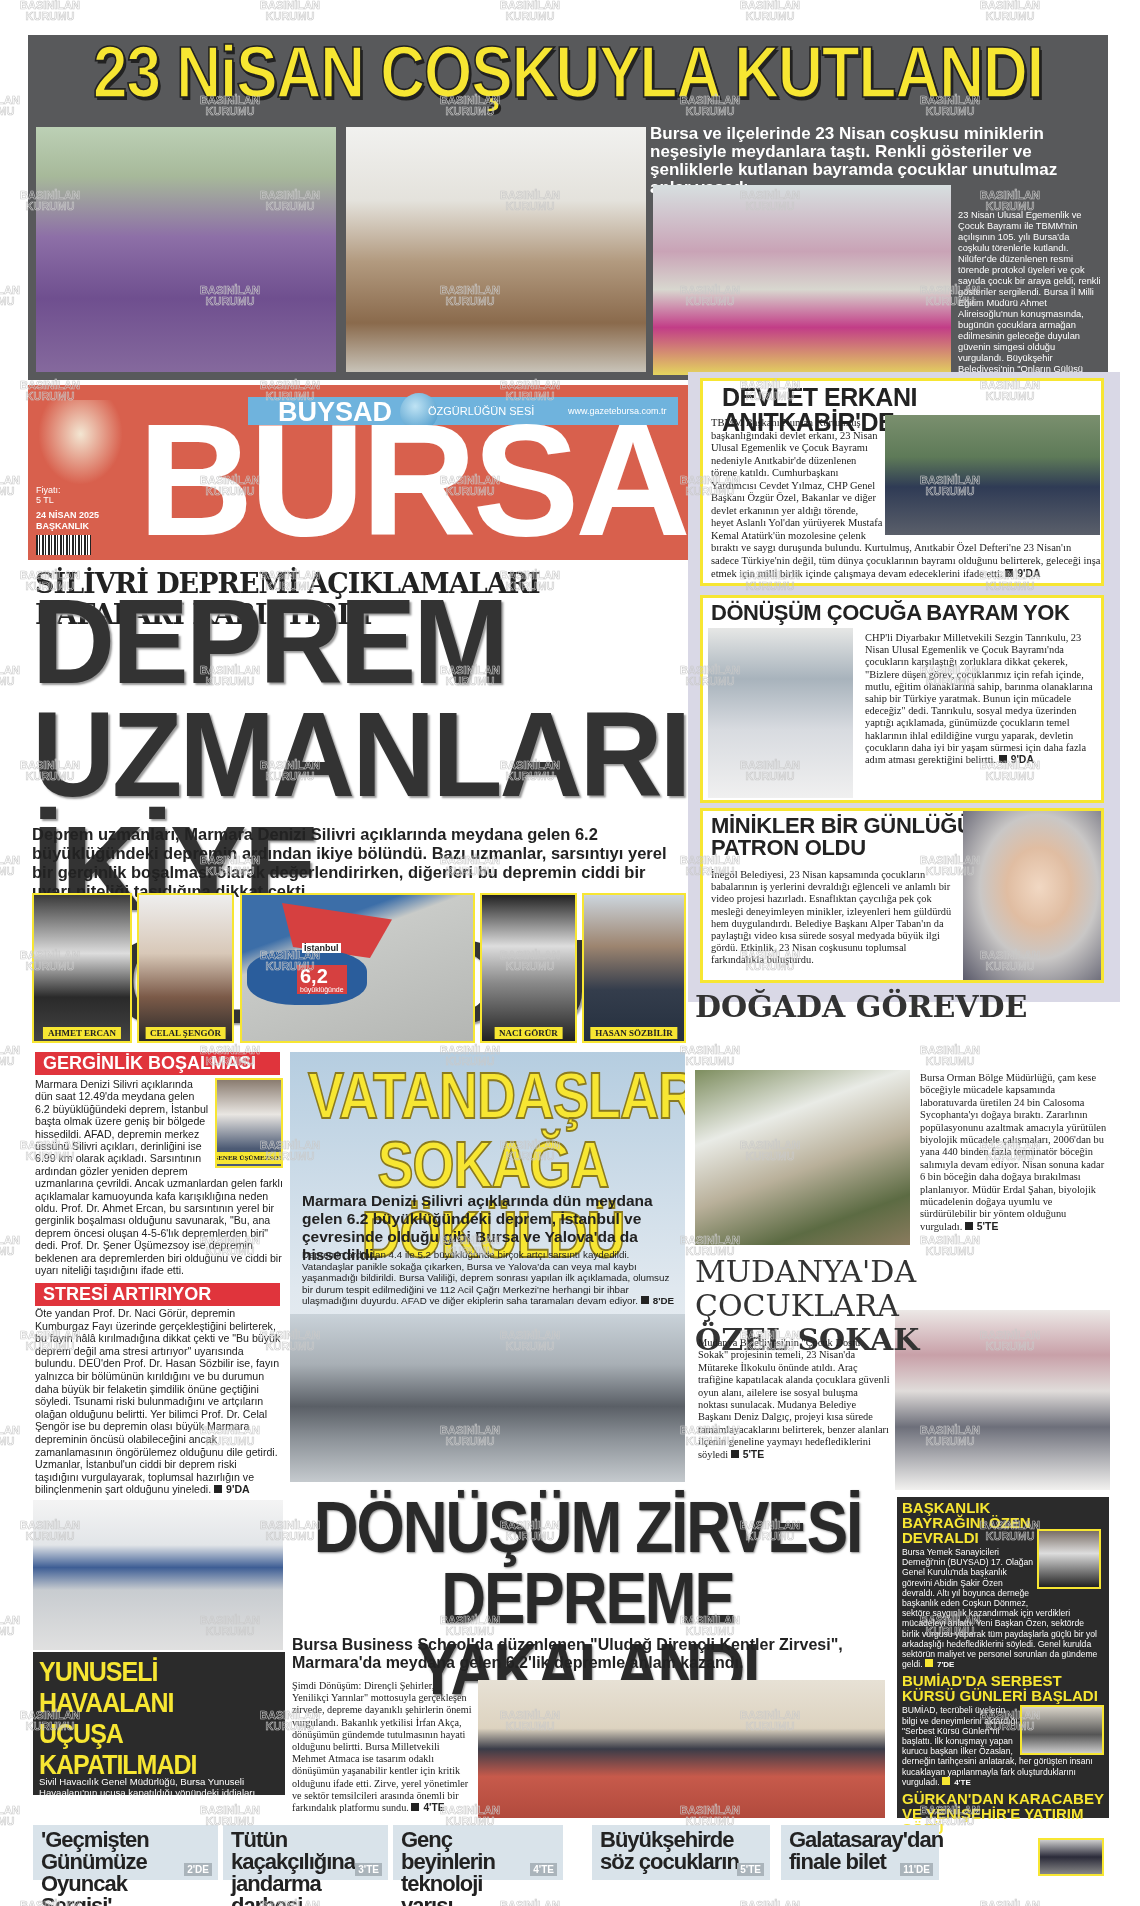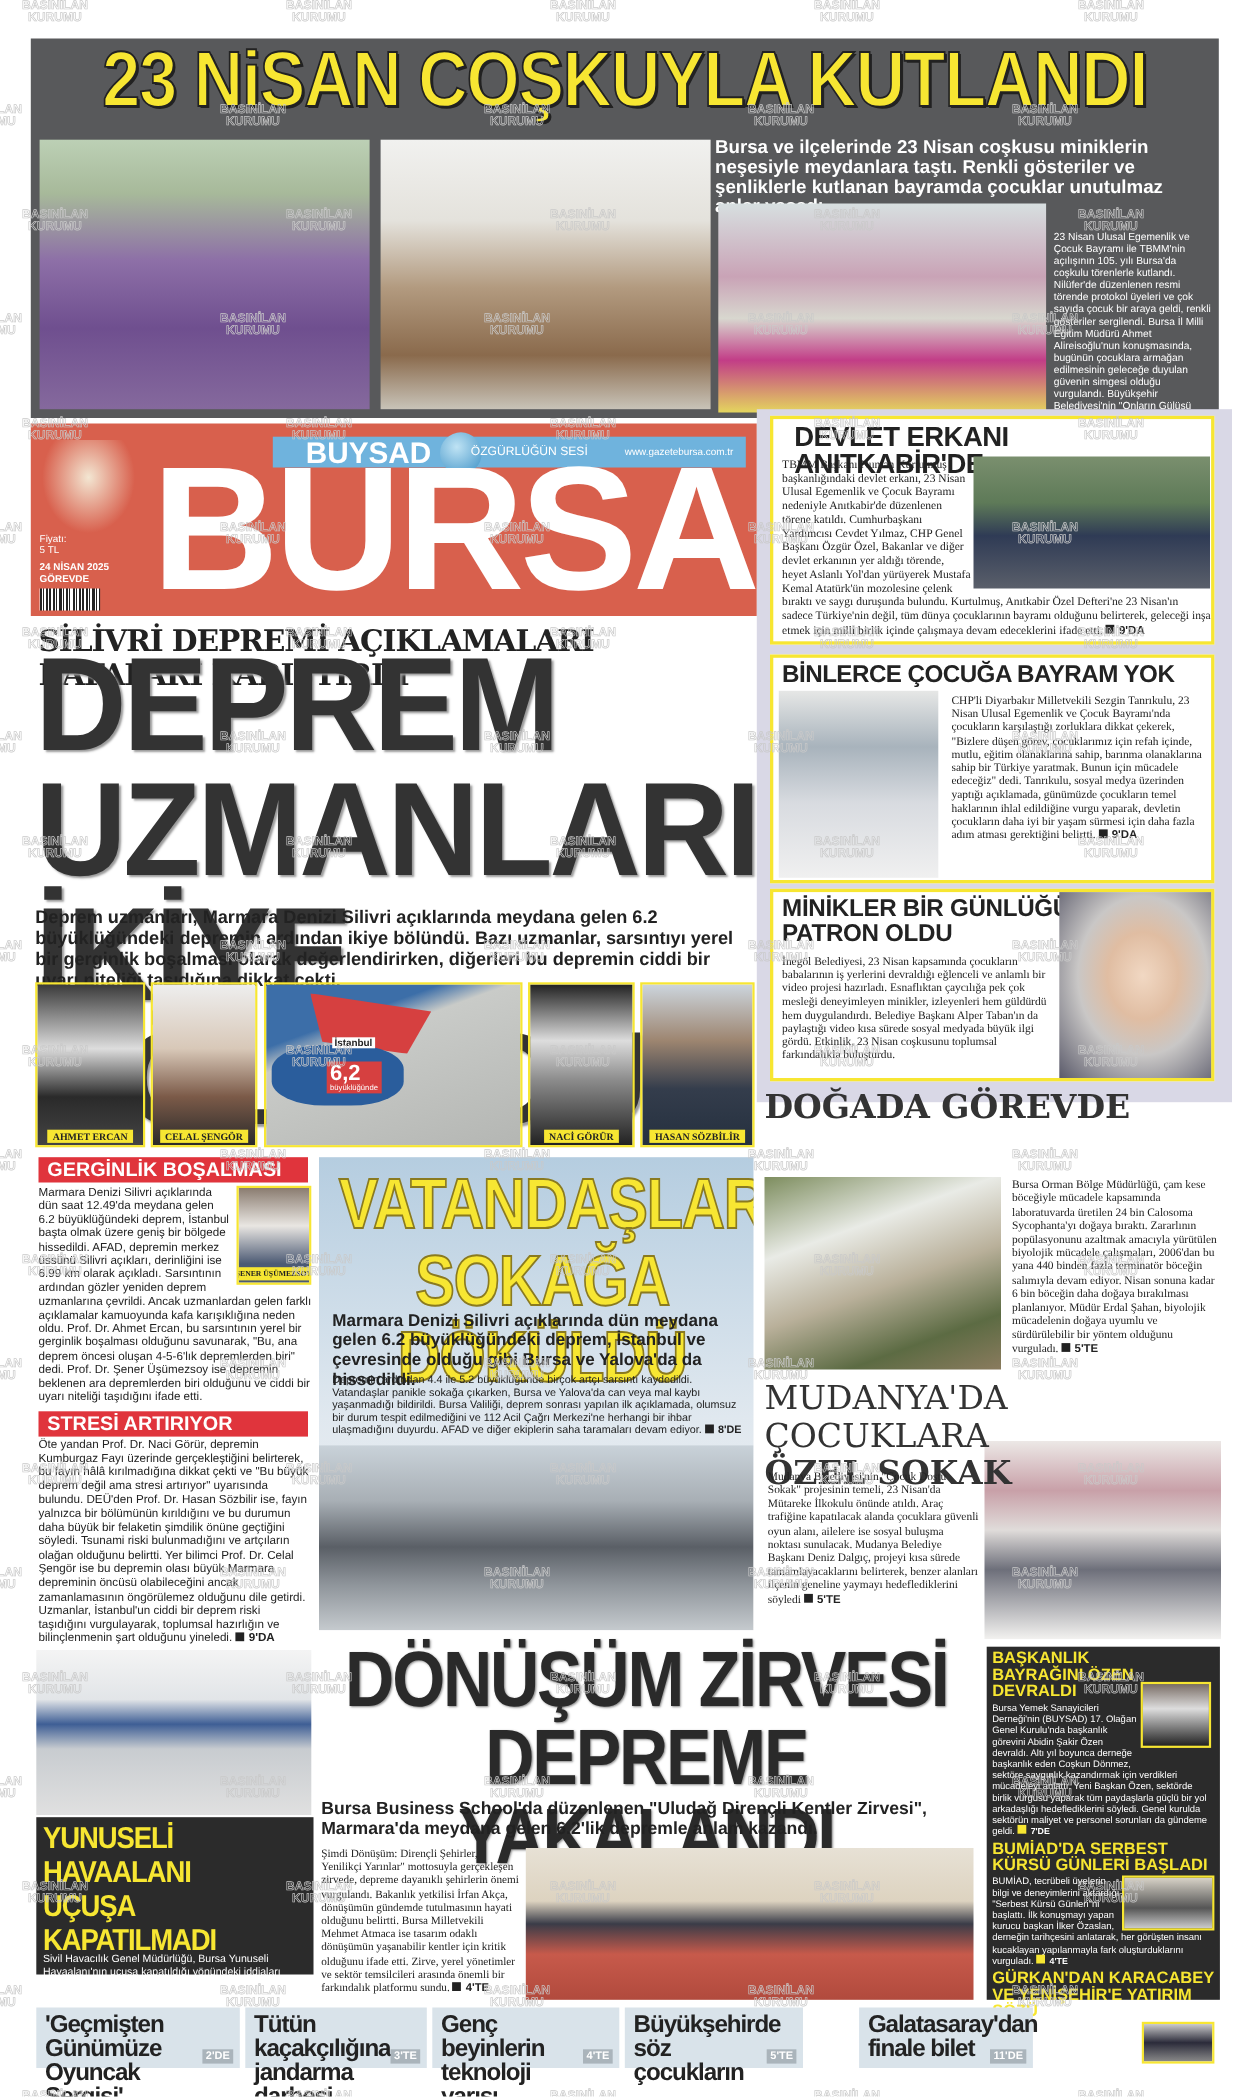--- a/index.html
+++ b/index.html
@@ -65,21 +65,21 @@
   <div id="mast-globe" class="abs"></div>
   <div id="mast-slogan" class="abs">ÖZGÜRLÜĞÜN SESİ</div>
   <div id="mast-url" class="abs">www.gazetebursa.com.tr</div>
   <div id="mast-logo" class="abs">BURSA</div>
   <div id="mast-price" class="abs">
       <div>Fiyatı:</div>
       <div>5 TL</div>
     </div>
   <div id="mast-date" class="abs">
       <div>24 NİSAN 2025</div>
-      <div>GÖREVDE</div>
+      <div>BAŞKANLIK</div>
     </div>
   <div id="mast-barcode" class="abs"></div>
 </header>
 
 <div id="kicker" class="abs serif">SİLİVRİ DEPREMİ AÇIKLAMALARI KAFALARI KARIŞTIRDI</div>
 <div id="main-h1" class="abs">
   <div>DEPREM UZMANLARI</div>
   <div>İKİYE BÖLÜNDÜ</div>
 </div>
 <div id="main-lede" class="abs">Deprem uzmanları, Marmara Denizi Silivri açıklarında meydana gelen 6.2 büyüklüğündeki depremin ardından ikiye bölündü. Bazı uzmanlar, sarsıntıyı yerel bir gerginlik boşalması olarak değerlendirirken, diğerleri bu depremin ciddi bir uyarı niteliği taşıdığına dikkat çekti.</div>
@@ -131,21 +131,21 @@
 <article class="rbox" style="left:700px;top:378px;width:404px;height:208px;padding:4px 19px">
   <div class="rhead" style="font-size:25px;letter-spacing:-.5px">DEVLET ERKANI ANITKABİR'DE</div>
   <div class="photo" style="left:182px;top:34px;width:215px;height:120px;background:linear-gradient(180deg,#7a8f6e 0%,#5e7a58 35%,#2f3b55 60%,#5a5f6a 100%)"></div>
   <div class="body-s" style="position:absolute;left:8px;top:36px;width:390px;font-size:10.5px;line-height:12.5px">
     <span style="float:right;width:218px;height:122px"></span>
     <span>TBMM Başkanı Numan Kurtulmuş başkanlığındaki devlet erkanı, 23 Nisan Ulusal Egemenlik ve Çocuk Bayramı nedeniyle Anıtkabir'de düzenlenen törene katıldı. Cumhurbaşkanı Yardımcısı Cevdet Yılmaz, CHP Genel Başkanı Özgür Özel, Bakanlar ve diğer devlet erkanının yer aldığı törende, heyet Aslanlı Yol'dan yürüyerek Mustafa Kemal Atatürk'ün mozolesine çelenk bıraktı ve saygı duruşunda bulundu. Kurtulmuş, Anıtkabir Özel Defteri'ne 23 Nisan'ın sadece Türkiye'nin değil, tüm dünya çocuklarının bayramı olduğunu belirterek, geleceği inşa etmek için milli birlik içinde çalışmaya devam edeceklerini ifade etti.</span> <span class="ref">9'DA</span>
   </div>
 </article>
 
 <article class="rbox" style="left:700px;top:595px;width:404px;height:208px;padding:4px 8px">
-  <div class="rhead" style="font-size:22px;letter-spacing:-.5px">BİNLERCE ÇOCUĞA BAYRAM YOK</div>
+  <div class="rhead" style="font-size:22px;letter-spacing:-.5px">DÖNÜŞÜM ÇOCUĞA BAYRAM YOK</div>
   <div class="photo" style="left:5px;top:30px;width:145px;height:170px;background:linear-gradient(180deg,#e6e7e6 0%,#a8b3bc 30%,#d8dbe0 60%,#f0f0f0 100%)"></div>
   <div class="abs body-s" style="left:162px;top:34px;width:232px;font-size:10.4px;line-height:12.2px"><span>CHP'li Diyarbakır Milletvekili Sezgin Tanrıkulu, 23 Nisan Ulusal Egemenlik ve Çocuk Bayramı'nda çocukların karşılaştığı zorluklara dikkat çekerek, "Bizlere düşen görev, çocuklarımız için refah içinde, mutlu, eğitim olanaklarına sahip, barınma olanaklarına sahip bir Türkiye yaratmak. Bunun için mücadele edeceğiz" dedi. Tanrıkulu, sosyal medya üzerinden yaptığı açıklamada, günümüzde çocukların temel haklarının ihlal edildiğine vurgu yaparak, devletin çocukların daha iyi bir yaşam sürmesi için daha fazla adım atması gerektiğini belirtti.</span> <span class="ref">9'DA</span></div>
 </article>
 
 <article class="rbox" style="left:700px;top:808px;width:404px;height:175px;padding:4px 8px">
   <div class="rhead" style="font-size:22px;letter-spacing:-.3px">
     <div>MİNİKLER BİR GÜNLÜĞÜNE</div>
     <div>PATRON OLDU</div>
   </div>
   <div class="photo" style="left:260px;top:0;width:138px;height:169px;background:radial-gradient(ellipse at 55% 45%,#f1d8c3 0%,#e0bda2 30%,#c9c7c6 55%,#5a5a6a 100%)"></div>
@@ -209,21 +209,21 @@
     <span class="p">2'DE</span>
   </a>
 <a class="bottom-strip" style="left:223px;width:165px">
     <span class="t" style="display: block; width: 78%;">Tütün kaçakçılığına jandarma darbesi</span>
     <span class="p">3'TE</span>
   </a>
 <a class="bottom-strip" style="left:393px;width:170px">
     <span class="t" style="display: block; width: 78%;">Genç beyinlerin teknoloji yarışı</span>
     <span class="p">4'TE</span>
   </a>
-<a class="bottom-strip" style="left:568px;width:162px">
+<a class="bottom-strip" style="left:592px;width:178px">
     <span class="t" style="display: block; width: 78%;">Büyükşehirde söz çocukların</span>
     <span class="p">5'TE</span>
   </a>
 <a class="bottom-strip" style="left:781px;width:158px">
     <span class="t" style="display: block; width: 78%;">Galatasaray'dan finale bilet</span>
     <span class="p">11'DE</span>
   </a>
 
 <div id="wm-layer">
     <div class="wm" style="left: 20px; top: 0px;">

